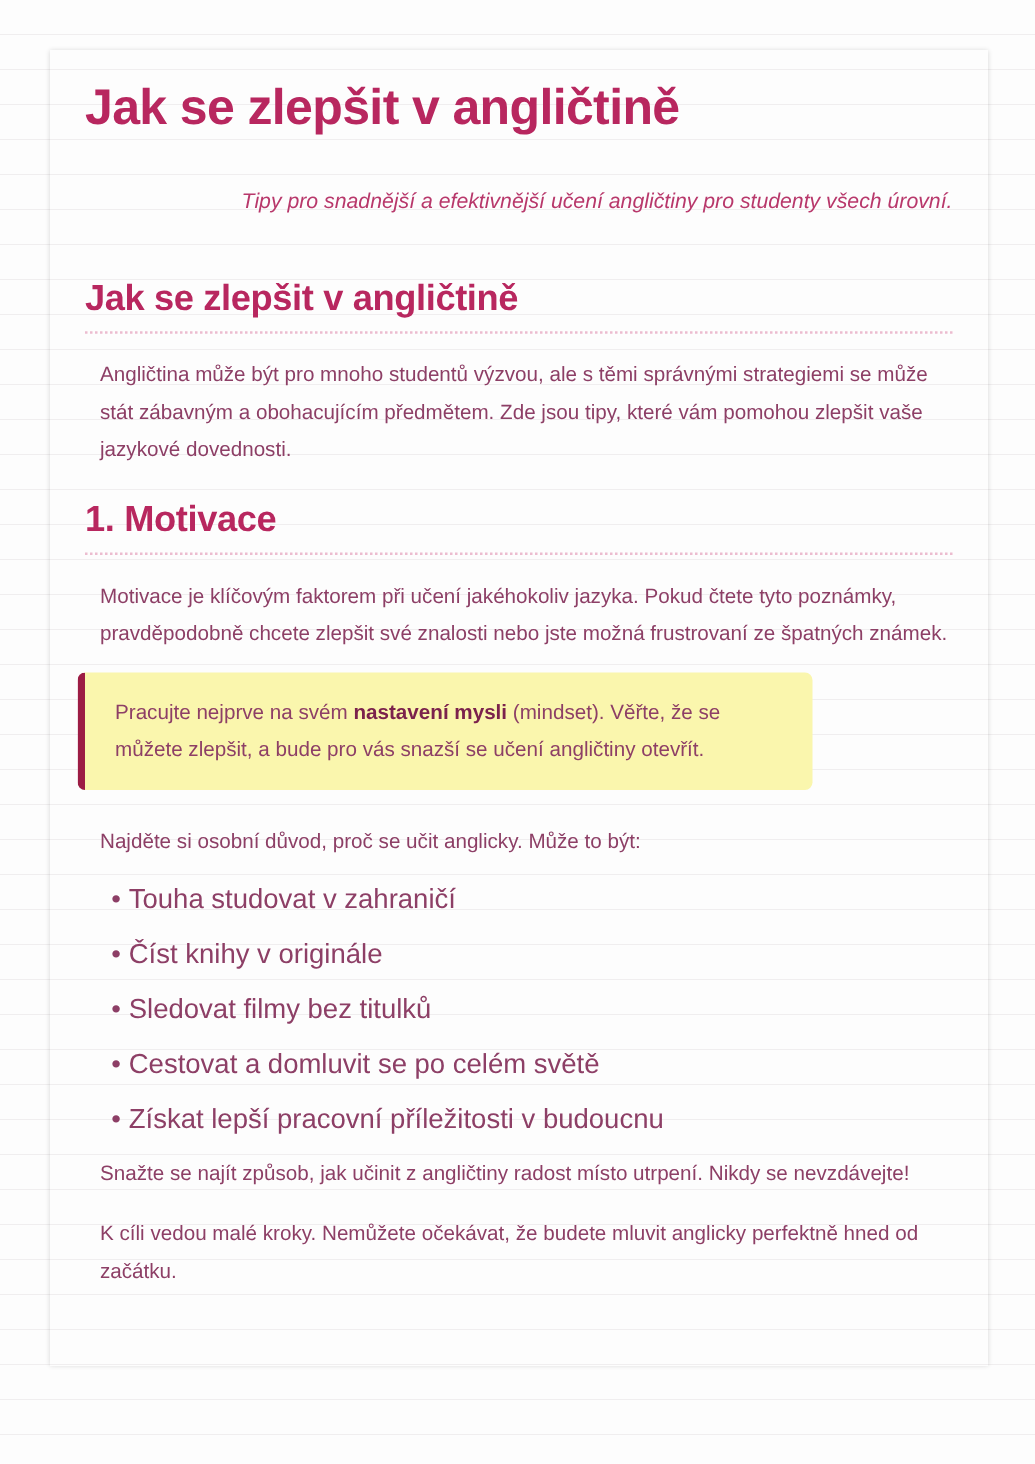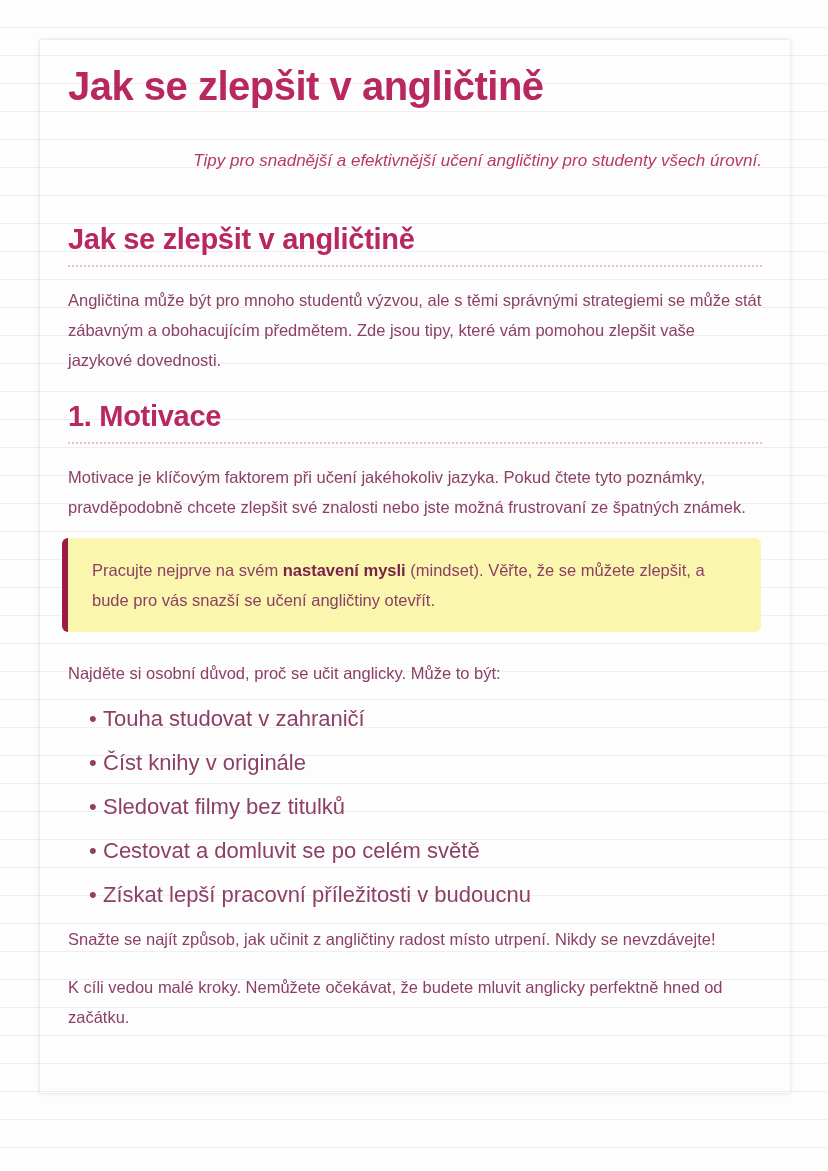--- a/index.html
+++ b/index.html
@@ -49,29 +49,29 @@
     margin:48px 0 0 0;
     font-size:29px;line-height:34px;
     font-weight:800;letter-spacing:-0.3px;
     color:var(--heading);
     padding-bottom:9px;
     border-bottom:2px dotted var(--dotted-underline);
   }
   h2.mid{margin-top:24px;}
   h2.late{margin-top:20px;}
   p.body{
-    margin:18px 0 0 0;
+    margin:18px 0 0 12px;
     font-size:16.5px;line-height:30px;
     color:var(--body-text);
     max-width:696px;
   }
   .callout{
     box-sizing:border-box;
     margin:16px 0 0 -6px;
-    width:699px;
+    width:588px;
     background:var(--callout-bg);
     border-left:6px solid var(--callout-border);
     border-radius:6px;
     padding:17px 24px;
   }
   .callout p{margin:0;max-width:660px;}
   .callout strong{font-weight:700;color:#7b224c;}
   p.after-callout{margin-top:26px;}
   ul.bullets{
     margin:16px 0 0 0;

